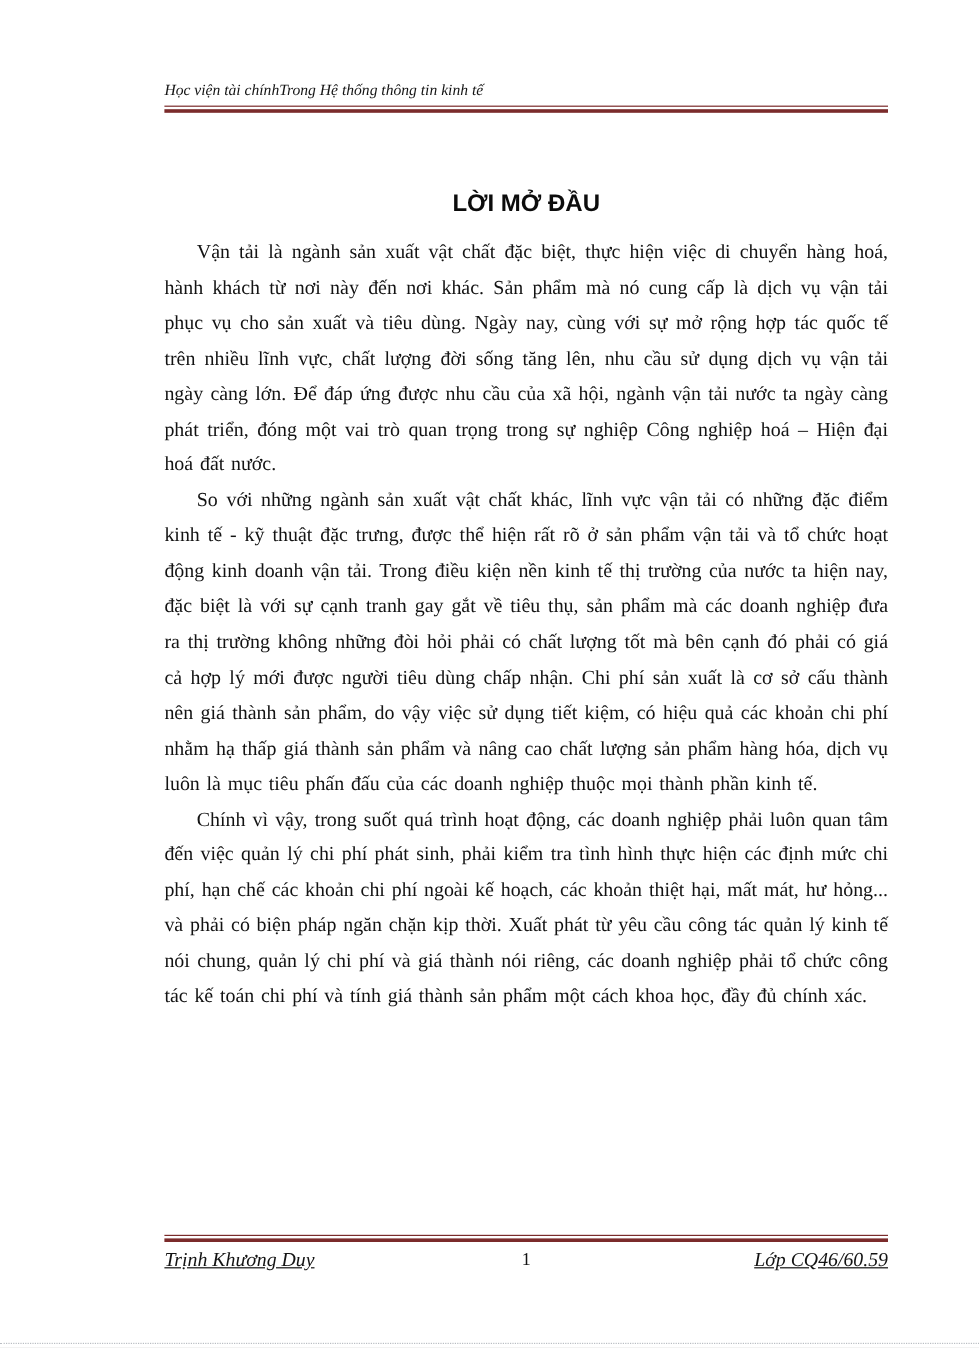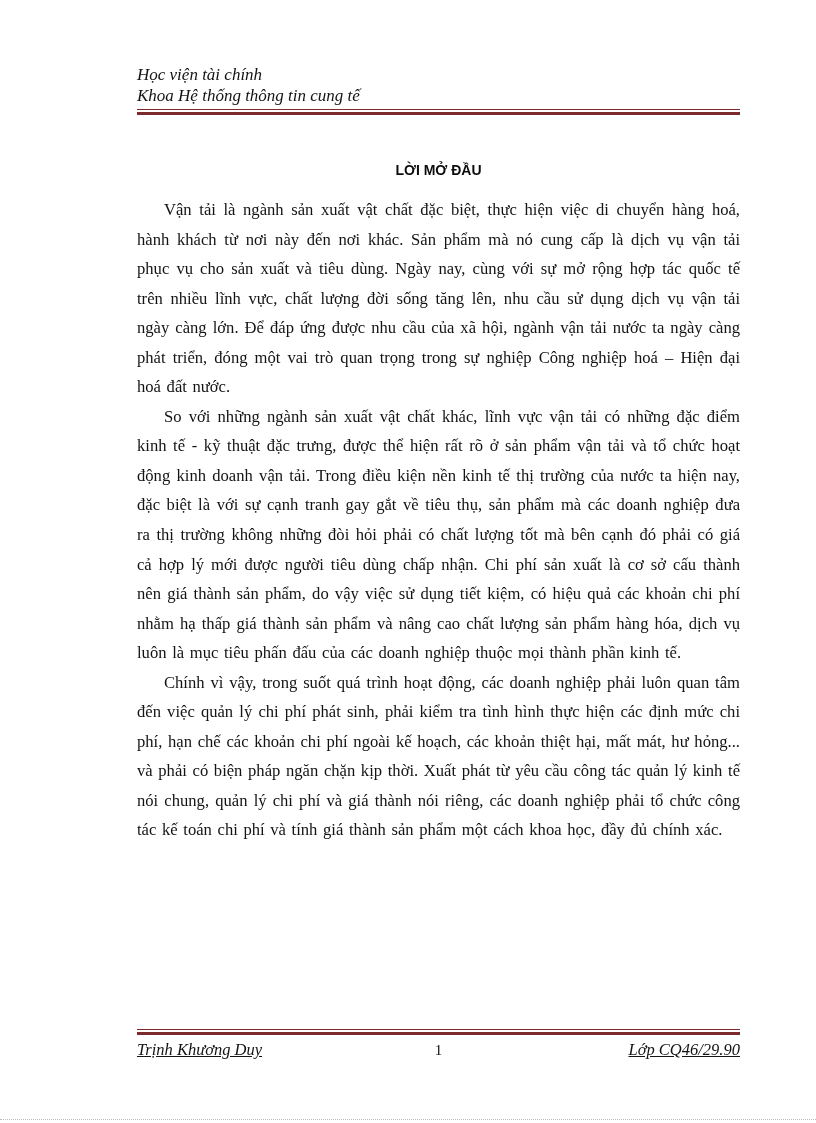--- a/index.html
+++ b/index.html
@@ -19,46 +19,44 @@
   }
   
   .header {
     position: absolute;
     left: 137px;
     width: 603px;
     top: 64px;
   }
   .header-row {
     display: flex;
-    justify-content: space-between;
     align-items: baseline;
     font-style: italic;
-    font-size: 17px;
+    font-size: 13px;
     line-height: 21px;
-    flex-direction: column;
   }
   .rule {
     height: 2px;
     border-top: 1.5px solid var(--rule-color, #7b2b2b);
     border-bottom: 3px solid var(--rule-color, #7b2b2b);
     margin-top: 3px;
   }
   
   .content {
     position: absolute;
     left: 137px;
     width: 603px;
     top: 156px;
   }
   .doc-title {
     margin: 0 0 10px 0;
     text-align: center;
     font-family: "Liberation Sans", "DejaVu Sans", sans-serif;
     font-weight: bold;
-    font-size: 14px;
+    font-size: 20px;
     line-height: 29px;
     color: #0c0c0c;
   }
   .content p {
     margin: 0;
     text-indent: 27px;
     text-align: justify;
     font-size: 16.6px;
     line-height: 29.55px;
     word-spacing: 1.5px;
@@ -99,36 +97,36 @@
   }
 </style>
 </head>
 <body>
 
 <div class="page">
 
   <div class="header">
     <div class="header-row">
       <span>Học viện tài chính</span>
-      <span>Khoa Hệ thống thông tin cung tế</span>
+      <span>Trong Hệ thống thông tin kinh tế</span>
     </div>
     <div class="rule"></div>
   </div>
 
   <div class="content">
     <h1 class="doc-title">LỜI MỞ ĐẦU</h1>
     <p>Vận tải là ngành sản xuất vật chất đặc biệt, thực hiện việc di chuyển hàng hoá, hành khách từ nơi này đến nơi khác. Sản phẩm mà nó cung cấp là dịch vụ vận tải phục vụ cho sản xuất và tiêu dùng. Ngày nay, cùng với sự mở rộng hợp tác quốc tế trên nhiều lĩnh vực, chất lượng đời sống tăng lên, nhu cầu sử dụng dịch vụ vận tải ngày càng lớn. Để đáp ứng được nhu cầu của xã hội, ngành vận tải nước ta ngày càng phát triển,  đóng một vai trò quan trọng trong sự nghiệp Công nghiệp hoá – Hiện đại hoá đất nước.</p>
     <p>So với những ngành sản xuất vật chất khác, lĩnh vực vận tải có những đặc điểm kinh tế - kỹ thuật đặc trưng, được thể hiện rất rõ ở sản phẩm vận tải và tổ chức hoạt động kinh doanh vận tải. Trong điều kiện nền kinh tế thị trường của nước ta hiện nay, đặc biệt là với sự cạnh tranh gay gắt về tiêu thụ, sản phẩm mà các doanh nghiệp đưa ra thị trường không những đòi hỏi phải có chất lượng tốt mà bên cạnh đó phải có giá cả hợp lý mới được người tiêu dùng chấp nhận. Chi phí sản xuất là cơ sở cấu thành nên giá thành sản phẩm, do vậy việc sử dụng tiết kiệm, có hiệu quả các khoản chi phí nhằm hạ thấp giá thành sản phẩm và nâng cao chất lượng sản phẩm hàng hóa, dịch vụ luôn là mục tiêu phấn đấu của các doanh nghiệp thuộc mọi thành phần kinh tế.</p>
     <p>Chính vì vậy, trong suốt quá trình hoạt động, các doanh nghiệp phải luôn quan tâm đến việc quản lý chi phí phát sinh, phải kiểm tra tình hình thực hiện các định mức chi phí, hạn chế các khoản chi phí ngoài kế hoạch, các khoản thiệt hại, mất mát, hư hỏng... và phải có biện pháp ngăn chặn kịp thời. Xuất phát từ yêu cầu công tác quản lý kinh tế nói chung, quản lý chi phí và giá thành nói riêng, các doanh nghiệp phải tổ chức công tác kế toán chi phí và tính giá thành sản phẩm một cách khoa học, đầy đủ chính xác.</p>
   </div>
 
   <div class="footer">
     <div class="rule"></div>
     <div class="footer-row">
       <span>Trịnh Khương Duy</span>
       <span class="footer-page-num">1</span>
-      <span>Lớp CQ46/29.90</span>
+      <span>Lớp CQ46/60.59</span>
     </div>
   </div>
 
   <div class="page-break-line"></div>
 
 </div>
 
 </body></html>

